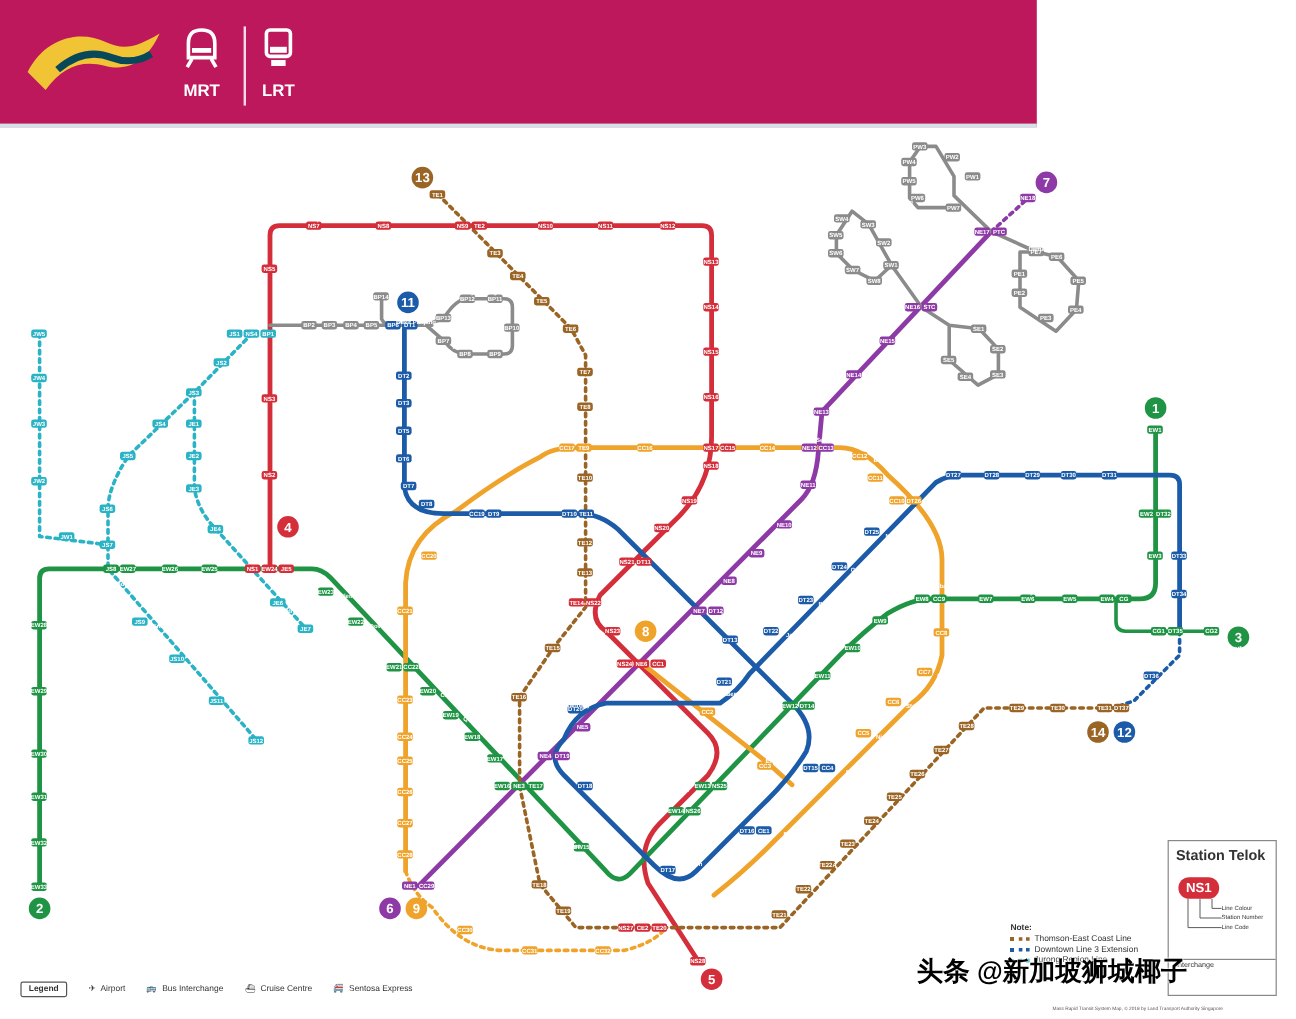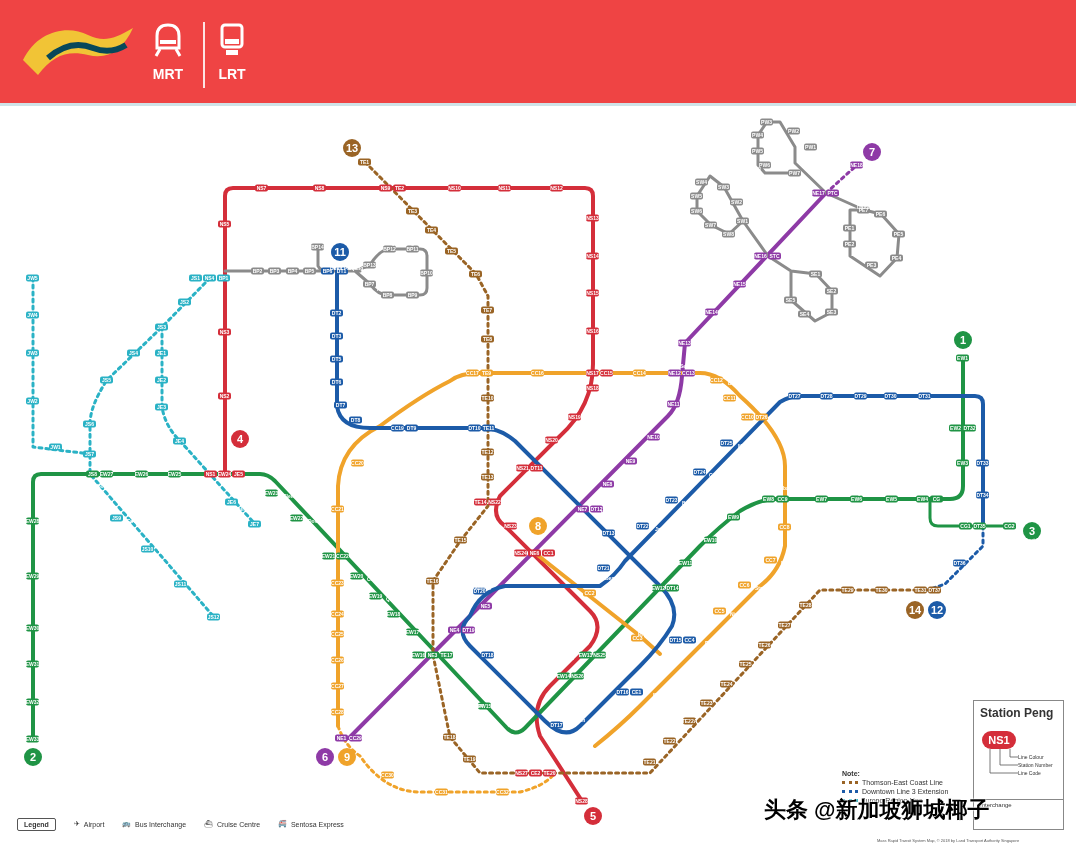--- a/index.html
+++ b/index.html
@@ -1,17 +1,17 @@
 <!DOCTYPE html>
 <html><head>
 <meta charset="utf-8">
 <style>
   html,body{margin:0;padding:0;background:#fff;}
   body{width:1080px;height:849px;overflow:hidden;position:relative;font-family:"Liberation Sans","DejaVu Sans",sans-serif;}
-  .header{position:absolute;left:0;top:0;width:1076px;height:103px;background:#ef4444;border-bottom:3px solid #cfe3e8;}
+  .header{position:absolute;left:0;top:0;width:864px;height:103px;background:#be185d;border-bottom:3px solid #cfe3e8;}
   .logo{position:absolute;left:18px;top:20px;width:120px;height:65px;}
   .mode{position:absolute;top:22px;width:40px;text-align:center;color:#fff;}
   .mode .lbl{font-weight:bold;font-size:14px;margin-top:4px;display:block;}
   .sep{position:absolute;left:203px;top:22px;width:2px;height:66px;background:#fff;opacity:.85;}
   .title{position:absolute;left:262px;top:18px;color:#fff;font-size:50px;letter-spacing:.5px;}
   #map{position:absolute;left:0;top:106px;}
   .st{font-size:7.6px;fill:#333;font-weight:bold;}
   .code text{font-size:5px;fill:#fff;font-weight:bold;}
   .legend-bar{position:absolute;left:17px;top:815px;height:18px;display:flex;align-items:center;gap:18px;font-size:7px;color:#333;}
   .legend-btn{border:1px solid #555;padding:2px 6px;font-size:7px;font-weight:bold;border-radius:2px;}
@@ -1302,21 +1302,21 @@
       <span class="dash" style="border-color:#1c5ba8"></span>
       <span>Downtown Line 3 Extension</span>
     </div>
   <div class="row">
       <span class="dash" style="border-color:#2ab2c5"></span>
       <span>Jurong Region Line</span>
     </div>
 </div>
 
 <div class="sc-box">
-  <div class="sc-title">Station Peng</div>
+  <div class="sc-title">Station Telok</div>
   <div class="sc-pill">NS1</div>
   <svg style="position:absolute;left:14px;top:48px" width="32" height="28">
     <path d="M2 0 L2 24 L30 24 M12 0 L12 16 L30 16 M22 0 L22 8 L30 8" stroke="#555" fill="none" stroke-width=".8"></path>
   </svg>
   <div class="sc-lab" style="top:53px">Line Colour</div>
   <div class="sc-lab" style="top:61px">Station Number</div>
   <div class="sc-lab" style="top:69px">Line Code</div>
   <div class="sc-div"></div>
   <div class="sc-inter">Interchange</div>
 </div>

